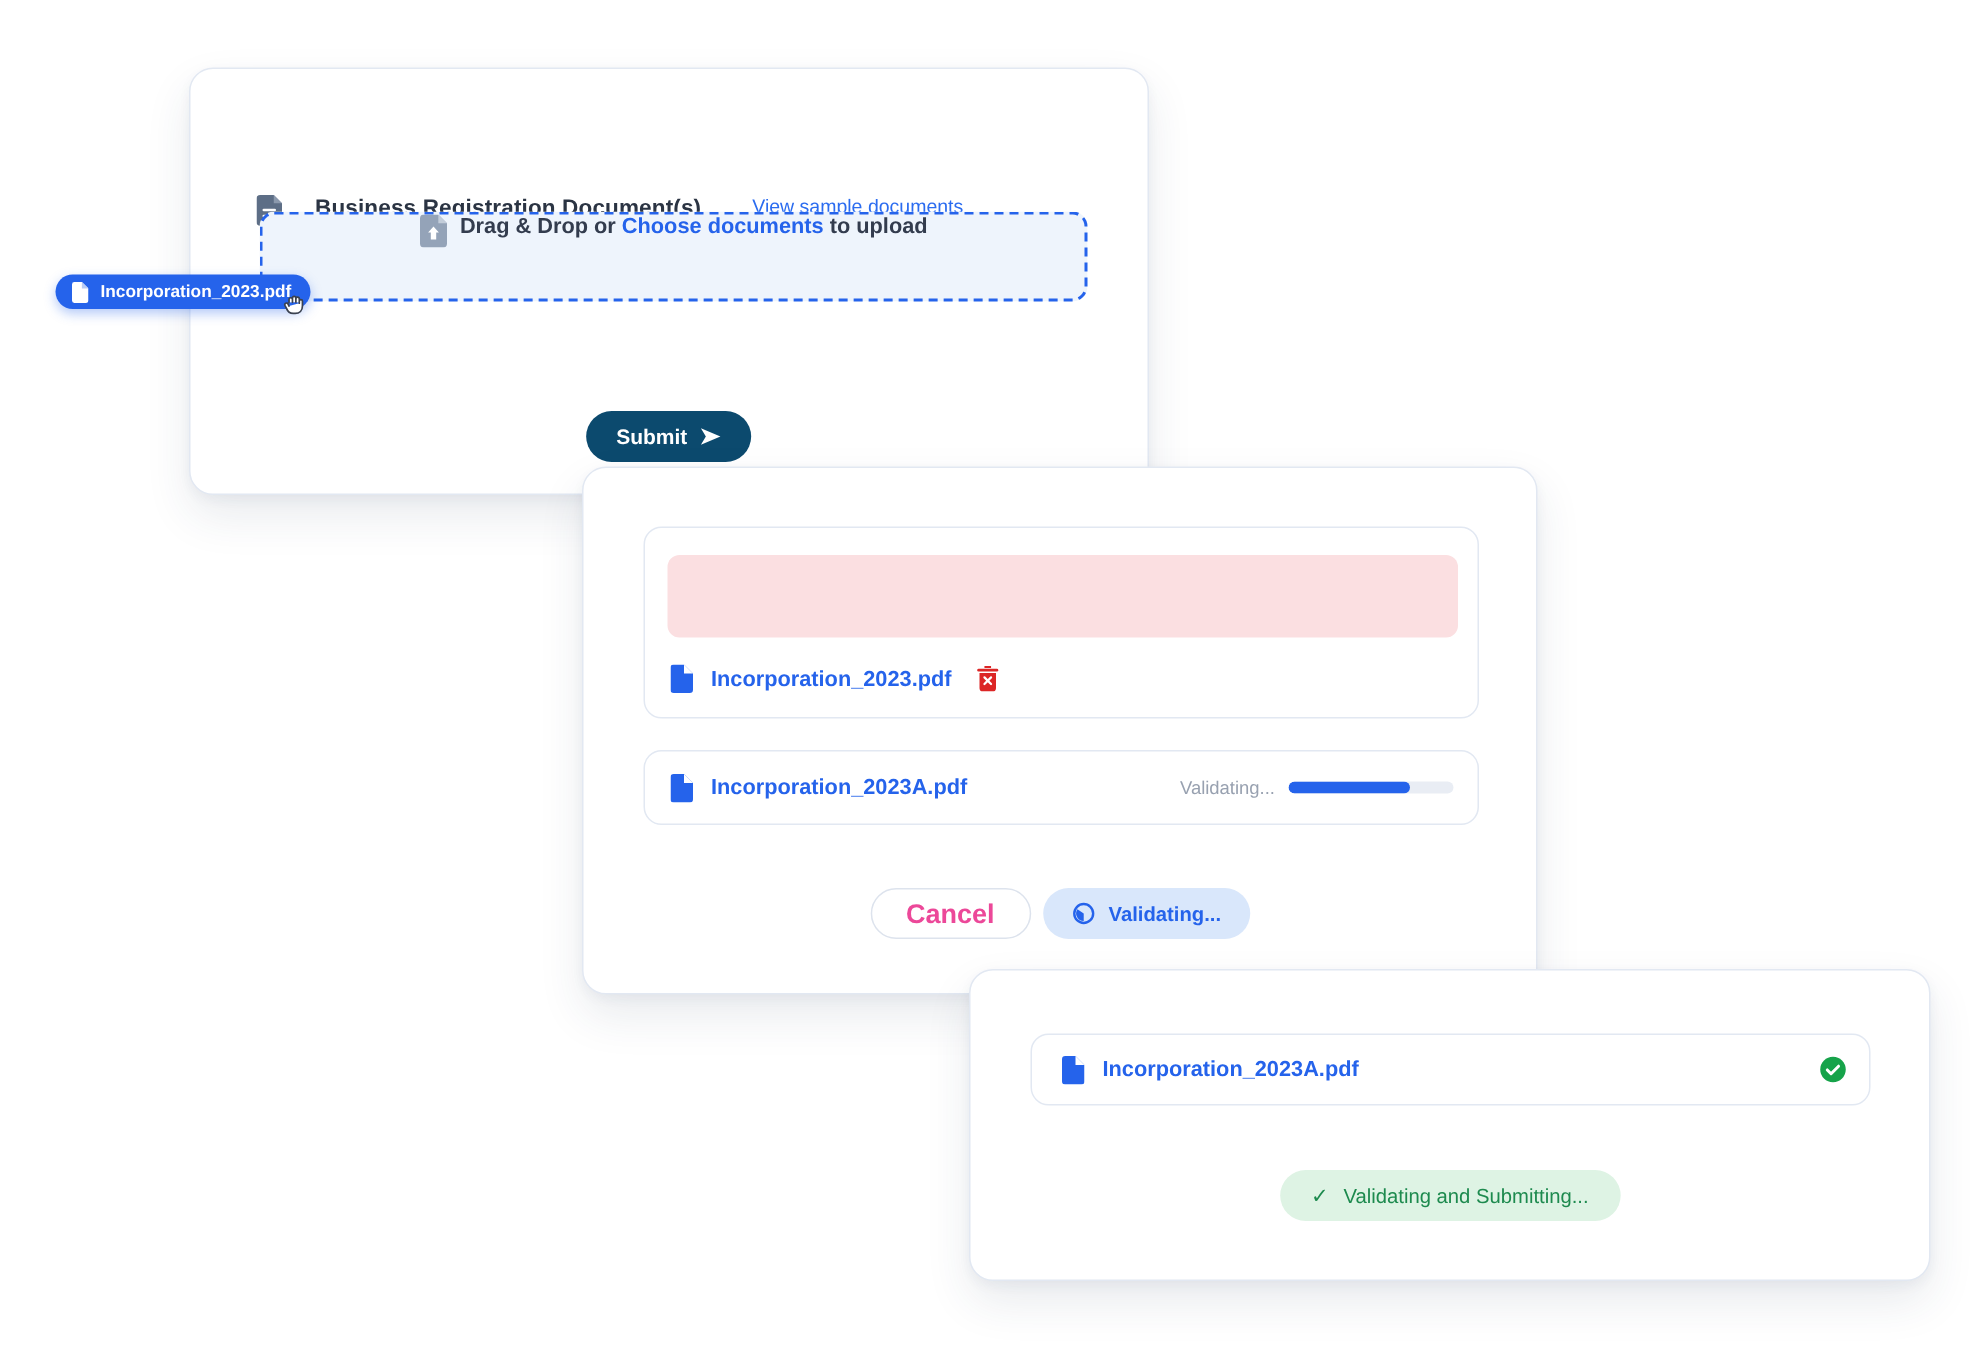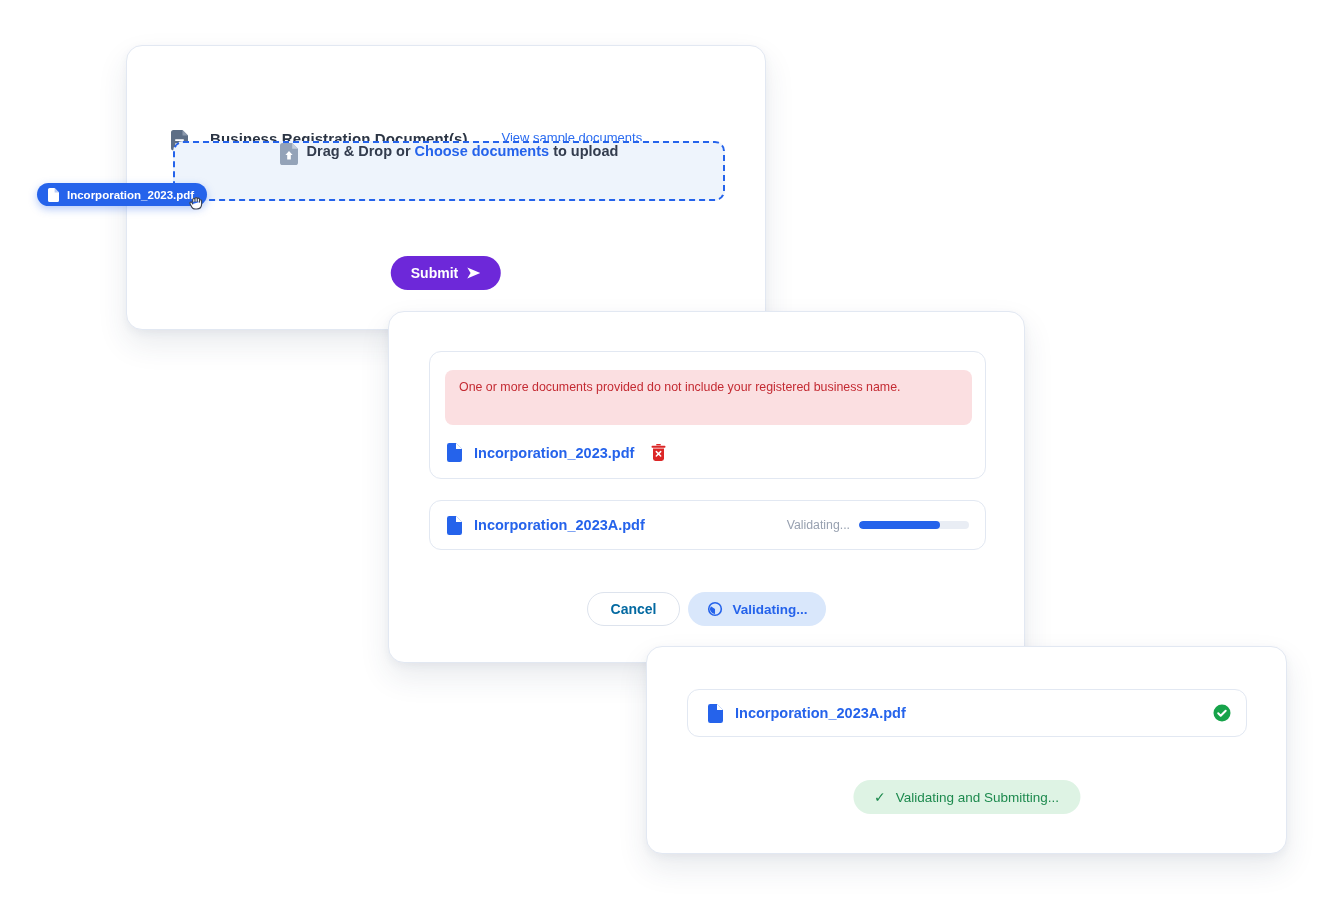--- a/index.html
+++ b/index.html
@@ -20,23 +20,23 @@
   .sample-link { font-size:13px; color:#2b6cf0; margin-left:12px; cursor:pointer; }
   .upload-sub { position:absolute; left:73px; top:116px; font-size:12.5px; color:#6f7a8b; }
   .dropzone {
     position:absolute; left:46px; top:95px; width:552px; height:60px;
     background:#eef4fc; border:2px dashed #2563eb; border-radius:10px;
     display:flex; align-items:flex-start; justify-content:center; gap:9px;
   }
   .dz-text { font-size:14.5px; font-weight:700; color:#333c4e; }
   .dz-choose { color:#2563eb; }
   .submit-btn {
-    position:absolute; top:210px; left:50%; transform:translateX(-50%);
+    position:absolute; top:228px; left:50%; transform:translateX(-50%);
     height:34px; padding:0 20px; border:none; border-radius:17px;
-    background:#6d28d9; color:#ffffff; font-size:14px; font-weight:600;
+    background:#0c4a6e; color:#ffffff; font-size:14px; font-weight:600;
     font-family:inherit; display:flex; align-items:center; gap:9px; cursor:pointer;
   }
 
   
   .drag-chip {
     position:absolute; left:37px; top:183px; height:23px; padding:0 13px 0 11px;
     background:#2563eb; border-radius:12px; display:flex; align-items:center; gap:8px;
     color:#fff; font-size:11.5px; font-weight:700; z-index:4; cursor:grabbing;
     box-shadow:0 3px 8px rgba(37,99,235,.35);
   }
@@ -60,21 +60,21 @@
     left:40px; top:188px; width:557px; height:50px;
     display:flex; align-items:center; padding:0 16px 0 17px;
   }
   .flex-spacer { flex:1; }
   .status-text { font-size:12.3px; color:#98a1b0; margin-right:9px; }
   .progress-track { width:110px; height:8px; background:#e9edf4; border-radius:4px; overflow:hidden; }
   .progress-fill { height:100%; background:#2563eb; border-radius:4px; }
   .modal-actions { position:absolute; top:280px; left:50%; transform:translateX(-50%); display:flex; gap:8px; }
   .cancel-btn {
     height:34px; padding:0 23px; background:#fff; border:1px solid #dde3ed; border-radius:17px;
-    font-size:14px; font-weight:600; color:#0369a1; font-family:inherit; cursor:pointer;
+    font-size:18px; font-weight:600; color:#ec4899; font-family:inherit; cursor:pointer;
   }
   .validating-btn {
     height:34px; padding:0 19px; background:#d9e7fb; border:none; border-radius:17px;
     font-size:13.5px; font-weight:600; color:#2563eb; font-family:inherit;
     display:flex; align-items:center; gap:9px; cursor:default;
   }
 
   
   #card-result { left:646px; top:646px; width:641px; height:208px; z-index:3; }
   #file-group-done {
@@ -141,21 +141,20 @@
   <div class="grab-cursor">
     <svg width="19" height="19" viewBox="0 0 20 20">
       <path d="M6 9.2 V7 a1.2 1.2 0 0 1 2.4 0 v2 M8.4 9 V6 a1.2 1.2 0 0 1 2.4 0 v3 M10.8 9 V6.6 a1.2 1.2 0 0 1 2.4 0 v2.6 M13.2 9.6 V8.2 a1.1 1.1 0 0 1 2.2 0 v3.4 c0 3.1-2 5.2-5.1 5.2 h-1.4 c-2.4 0-3.9-1.4-4.6-3.4 L3.1 11.2 a1.2 1.2 0 0 1 2.2-1 l.7 1.4" fill="#ffffff" stroke="#3b4250" stroke-width="1.2" stroke-linecap="round" stroke-linejoin="round"></path>
     </svg>
   </div>
 
   <section class="card" id="card-validate">
 
     <div class="inner-card" id="file-group-error">
       <div class="error-box">
-        <div class="error-line1">One or more documents provided do not include your registered business name.</div>
       </div>
       <div class="file-row file-row-a">
         <span style="display:flex;">
           <svg width="15" height="19" viewBox="0 0 15 19">
             <path d="M2.2 0h6.8L15 6V16.8A2.2 2.2 0 0 1 12.8 19H2.2A2.2 2.2 0 0 1 0 16.8V2.2A2.2 2.2 0 0 1 2.2 0z" fill="#2563eb"></path>
             <path d="M9 0l6 6H9z" fill="#ffffff"></path>
           </svg>
         </span>
         <span class="file-name">Incorporation_2023.pdf</span>
         <button class="trash-btn">

